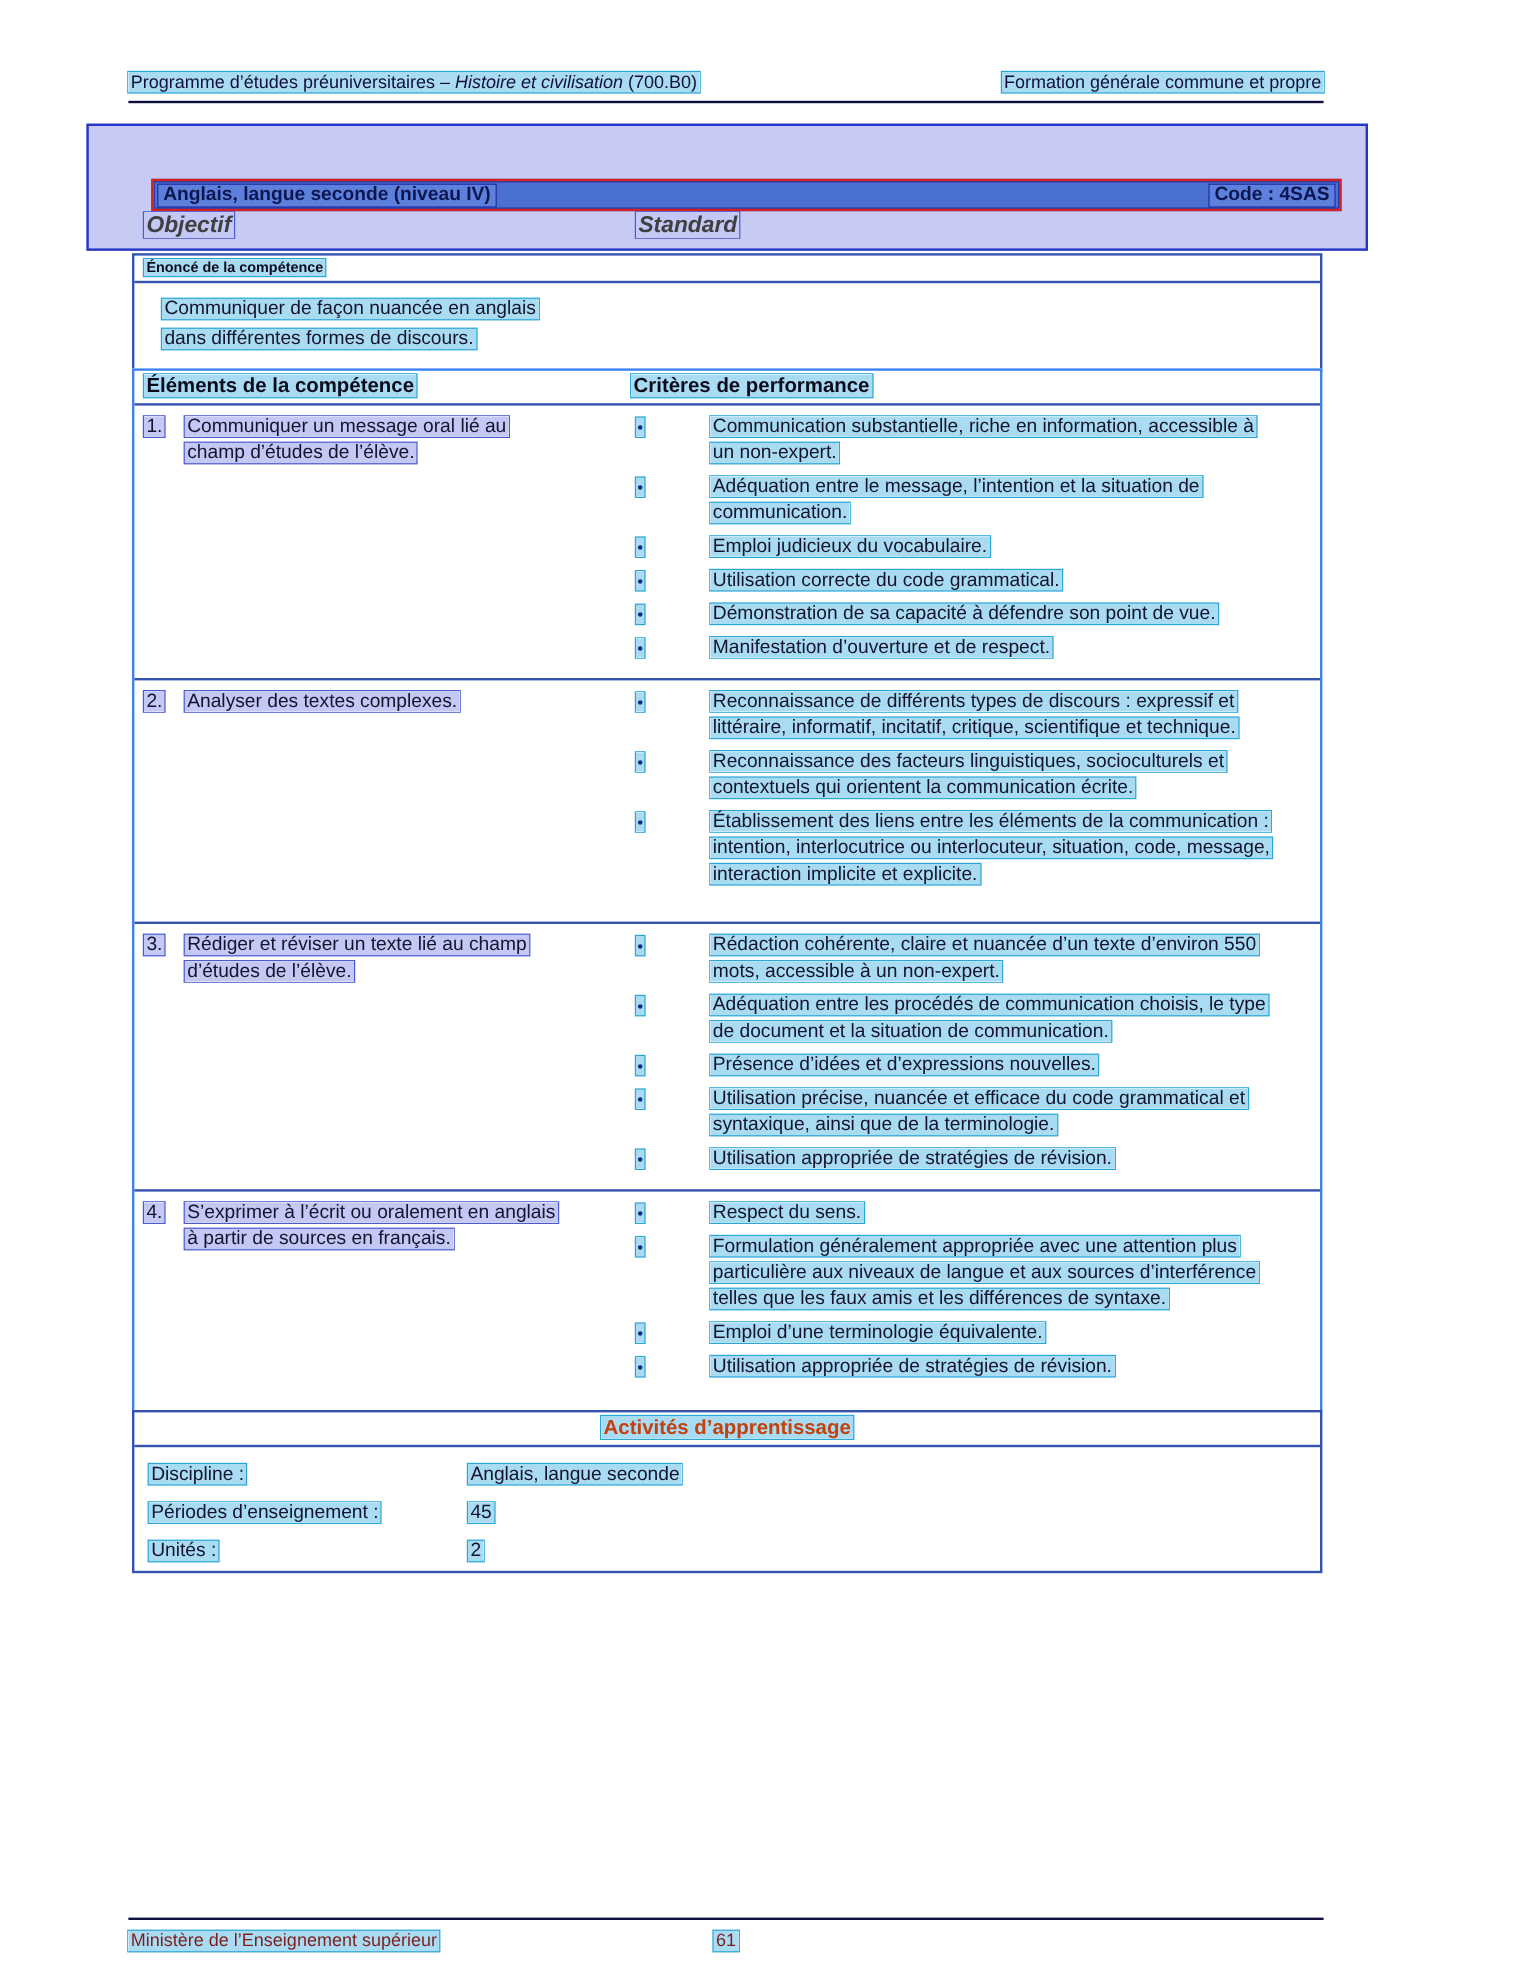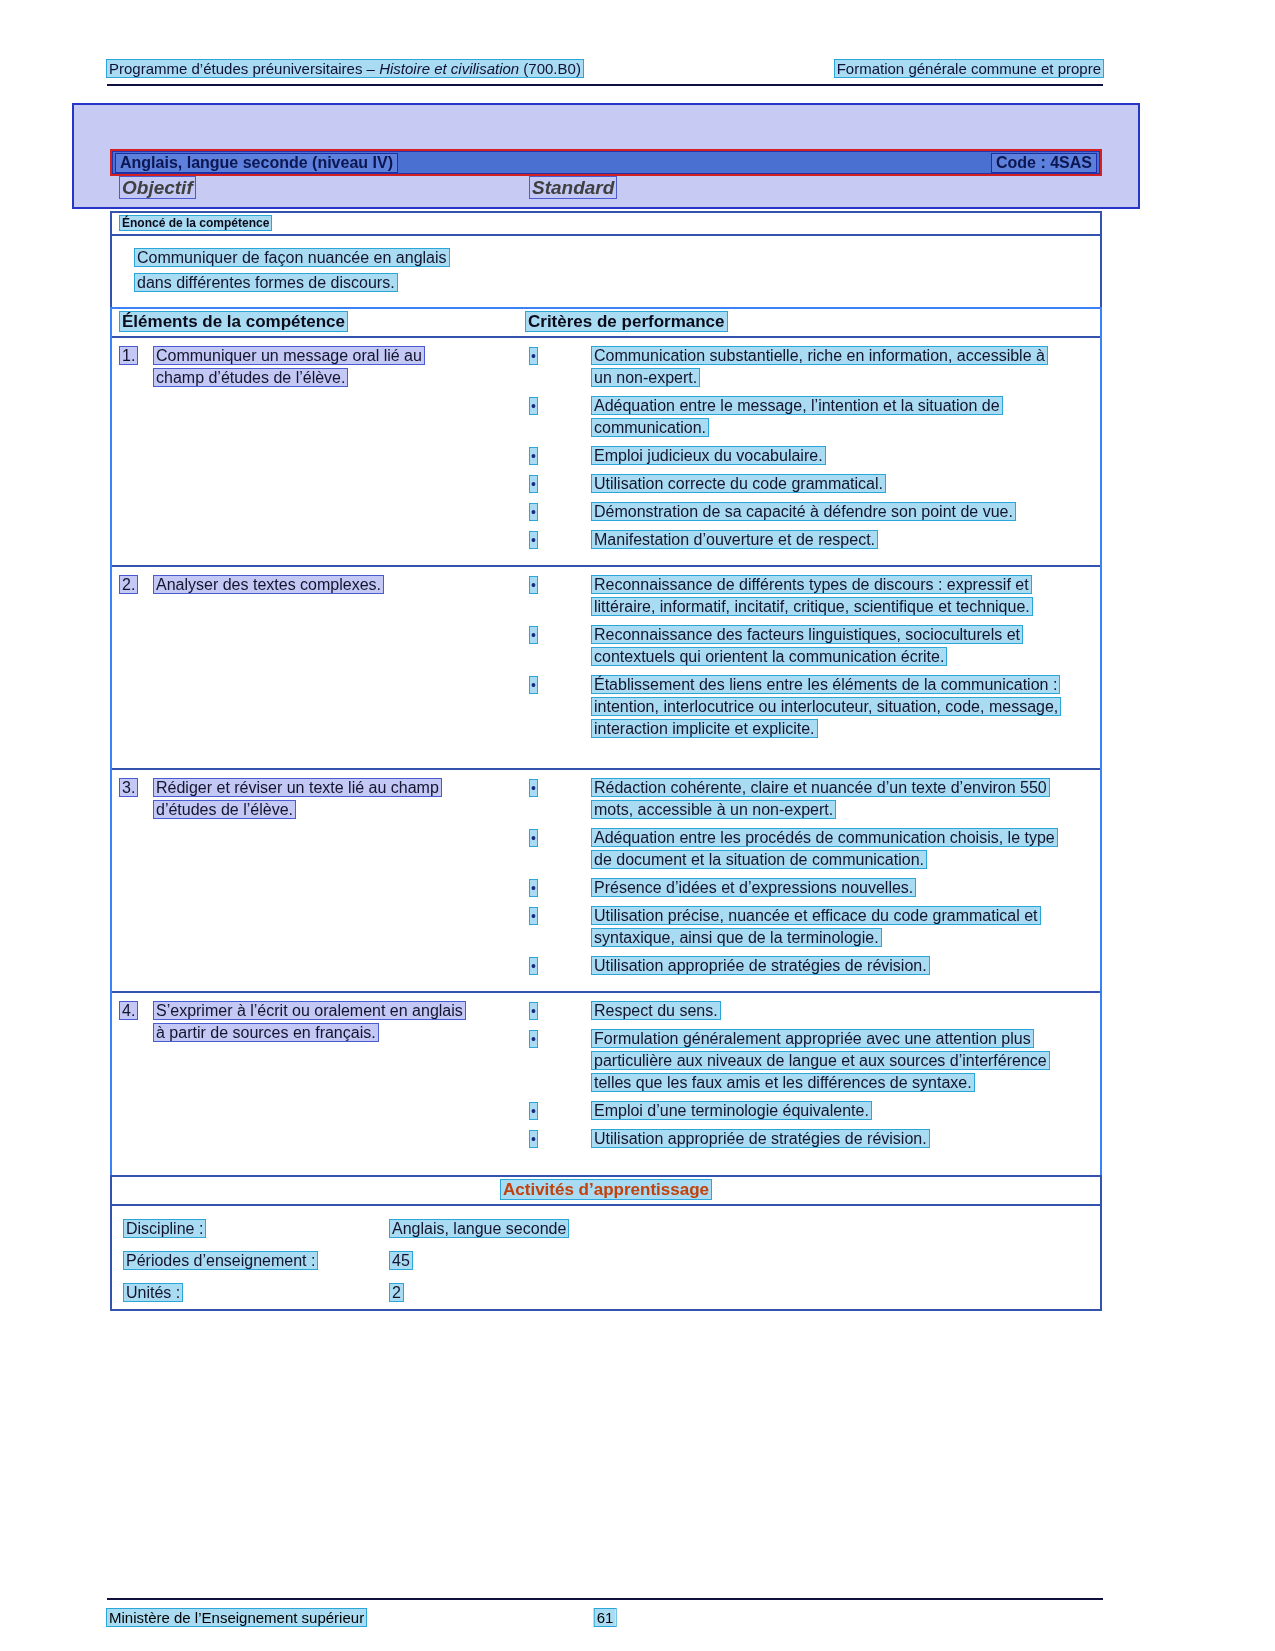--- a/index.html
+++ b/index.html
@@ -21,21 +21,21 @@
     font-size:15px; color:#10103a; display:flex; justify-content:space-between;
     border-bottom:2px solid #10103f; padding-bottom:7px;
   }
 
   
   .banner-panel {
     position:absolute; left:72px; top:103px; width:1068px; height:106px;
     background:#c7cbf3; border:2px solid #2536c8;
   }
   .title-bar {
-    position:absolute; left:36px; top:44px; width:992px; height:27px;
+    position:absolute; left:52px; top:44px; width:992px; height:27px;
     background:#4a70d2; border:2px solid #d42020; box-shadow:inset 0 0 0 1px #2333a8;
     display:flex; justify-content:space-between; align-items:center;
     padding:0 4px; font-size:16px; font-weight:bold; color:#0c1650; white-space:nowrap;
   }
   .title-chip { background:#5d80dc; box-shadow:0 0 0 1px #1e2ea6; padding:0 4px; }
   .col-head {
     position:absolute; top:72px; font-size:19px; font-weight:bold; font-style:italic;
     color:#404040;
   }
   .col-head-obj { left:46px; }
@@ -83,21 +83,21 @@
     border:2px solid #3353ae; background:#fff;
   }
   .act-header { padding:3px 8px 4px; font-weight:bold; font-size:17px; color:#c2410c;
     border-bottom:2px solid #3353ae;text-align:center; }
   .act-row { display:flex; font-size:16px; margin-top:14px; padding-left:12px; }
   .act-label { width:266px; flex:none; }
 
   
   .page-footer {
     position:absolute; left:107px; top:1598px; width:996px;
-    border-top:2px solid #10103f; padding-top:9px; font-size:15px; color:#000000;
+    border-top:2px solid #10103f; padding-top:9px; font-size:15px; color:#7f1d1d;
   }
   .footer-page { position:absolute; left:50%; transform:translateX(-50%); top:9px; }
 </style>
 </head>
 <body>
 
 <div class="page">
 
   <div class="page-header">
     <span>

